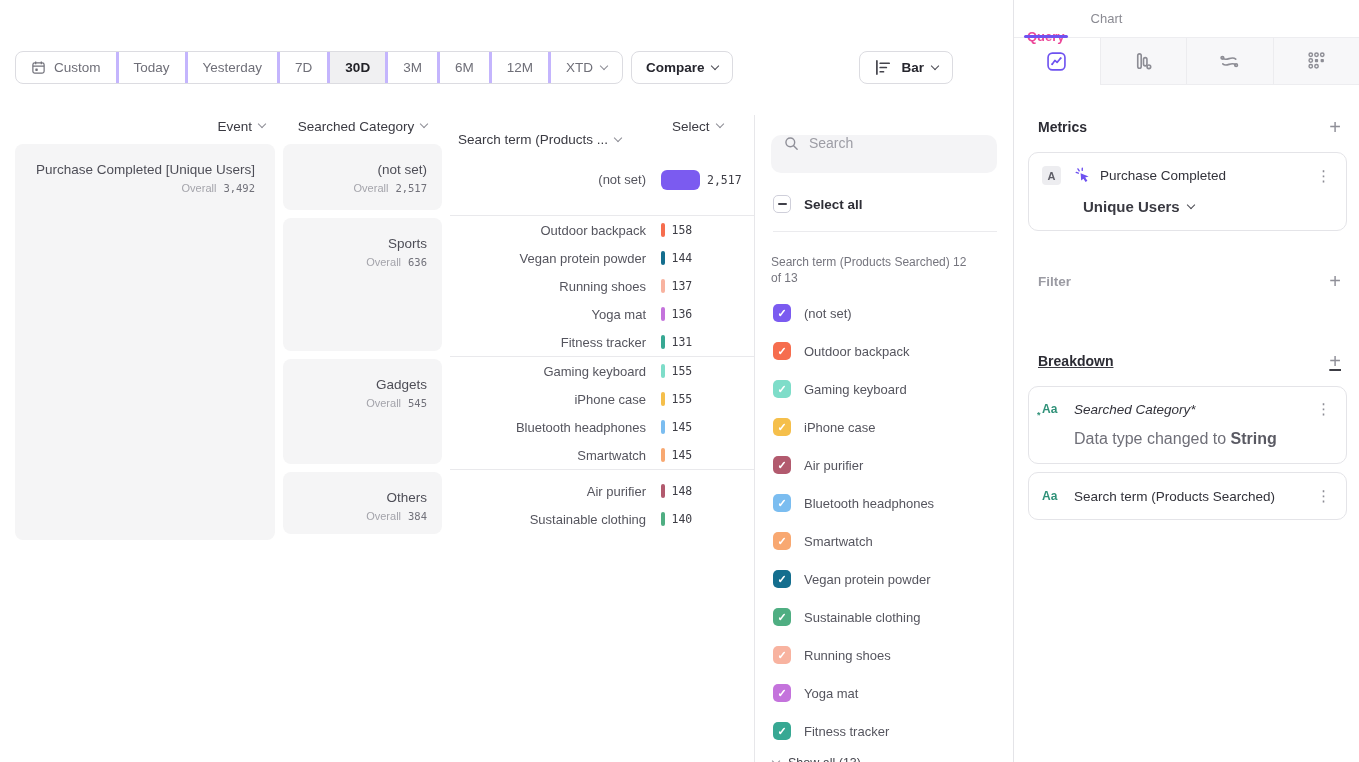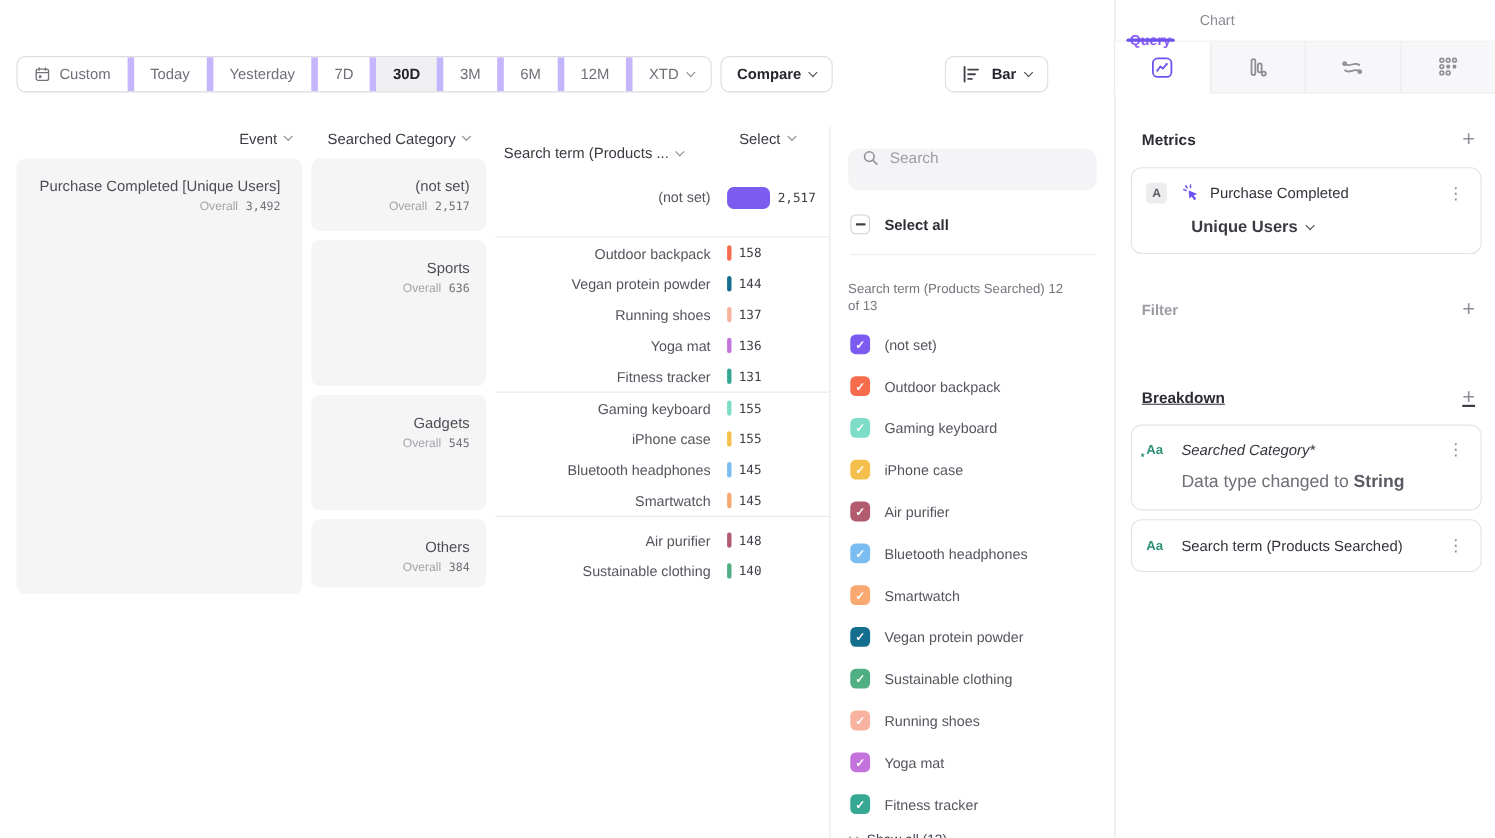--- a/index.html
+++ b/index.html
@@ -3,21 +3,21 @@
 <meta charset="utf-8">
 <style>
   *{box-sizing:border-box;margin:0;padding:0;}
   html,body{width:1359px;height:762px;}
   body{font-family:"Liberation Sans",sans-serif;background:#fff;overflow:hidden;color:#3c3c44;}
   .app{display:flex;width:1359px;height:762px;}
   .left{flex:1;min-width:0;display:flex;flex-direction:column;}
   
   .toolbar{display:flex;align-items:center;margin:51px 0 0 15px;height:33px;flex-shrink:0;}
   .range-group{display:flex;border:1px solid #dcdce1;border-radius:8px;overflow:hidden;height:33px;background:#fff;}
-  .range-btn{display:flex;align-items:center;gap:8px;padding:0 15px;font-size:13.5px;color:#6f6f78;border-right:6px solid #c4b5fd;cursor:pointer;white-space:nowrap;}
+  .range-btn{display:flex;align-items:center;gap:8px;padding:0 15px;font-size:13.5px;color:#6f6f78;border-right:3px solid #c4b5fd;cursor:pointer;white-space:nowrap;}
   .range-btn:last-child{border-right:none;}
   .range-btn.selected{background:#f0f0f2;color:#222228;font-weight:700;}
   .btn{margin-left:8px;height:33px;border:1px solid #dcdce1;border-radius:8px;background:#fff;padding:0 14px;font-size:13.5px;font-weight:700;color:#26262e;display:flex;align-items:center;gap:8px;cursor:pointer;}
   .spacer{flex:1;}
   .bar-btn{margin-right:60px;}
   .chev{display:inline-block;width:6px;height:6px;border-right:1.5px solid #8d8d95;border-bottom:1.5px solid #8d8d95;transform:rotate(45deg);margin-top:-4px;}
   .chev.dark{border-color:#4a4a52;}
   
   .content{display:flex;flex:1;margin-top:31px;min-height:0;}
   .chart-area{flex:1;padding-left:15px;min-width:0;}
@@ -63,21 +63,21 @@
   .legend-items{margin-top:8px;}
   .litem{height:38px;display:flex;align-items:center;gap:13px;padding-left:2px;cursor:pointer;}
   .cbox{width:18px;height:18px;border-radius:5px;color:#fff;font-size:11px;display:flex;align-items:center;justify-content:center;font-weight:700;flex-shrink:0;}
   .cbox.pattern{background-image:radial-gradient(rgba(255,255,255,.5) 1px,transparent 1.2px);background-size:4px 4px;}
   .llabel{font-size:13px;color:#55555e;}
   .show-all{display:flex;align-items:center;gap:9px;margin:6px 0 0 2px;font-size:12.5px;color:#44444c;cursor:pointer;}
   
   .qpanel{width:346px;border-left:1px solid #e4e4e8;display:flex;flex-direction:column;flex-shrink:0;background:#fff;}
   .qtabs{display:flex;gap:26px;padding-left:13px;height:38px;align-items:stretch;border-bottom:1px solid #ededf0;}
   .qtab{font-size:13px;color:#8b8b93;cursor:pointer;position:relative;display:flex;align-items:center;}
-  .qtab.active{color:#8b5cf6;font-weight:700;margin-top:36px;}
+  .qtab.active{color:#ec4899;font-weight:700;margin-top:36px;}
   .qtab.active::after{content:"";position:absolute;left:-3px;right:-3px;bottom:-1px;height:3.5px;background:#6e52f0;border-radius:3px;}
   .vtabs{display:flex;height:47px;border-bottom:1px solid #ededf0;background:#f7f7f9;flex-shrink:0;}
   .vtab{flex:1;display:flex;align-items:center;justify-content:center;border-left:1px solid #ececef;cursor:pointer;}
   .vtab:first-child{border-left:none;}
   .vtab.active{background:#fff;margin-bottom:-1px;border-bottom:1px solid #fff;}
   .qcontent{padding:32px 12px 0 14px;}
   .qhead{display:flex;align-items:center;justify-content:space-between;padding:0 6px 0 10px;}
   .qhead .title{font-size:14px;font-weight:700;color:#2c2c34;}
   .qhead.muted .title{color:#9b9ba3;font-weight:600;font-size:13.5px;}
   .plus{font-size:20px;color:#8f8f98;font-weight:400;cursor:pointer;line-height:1;}

